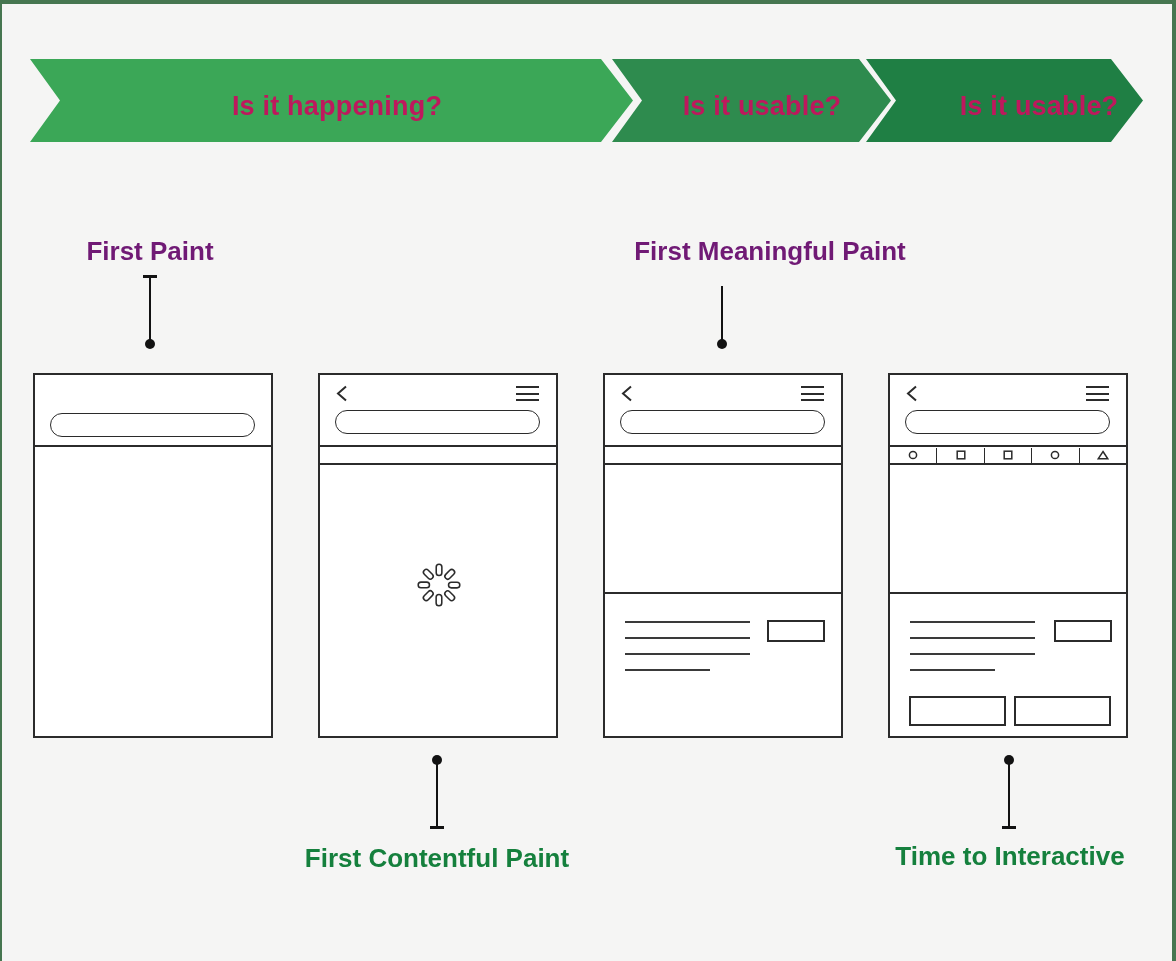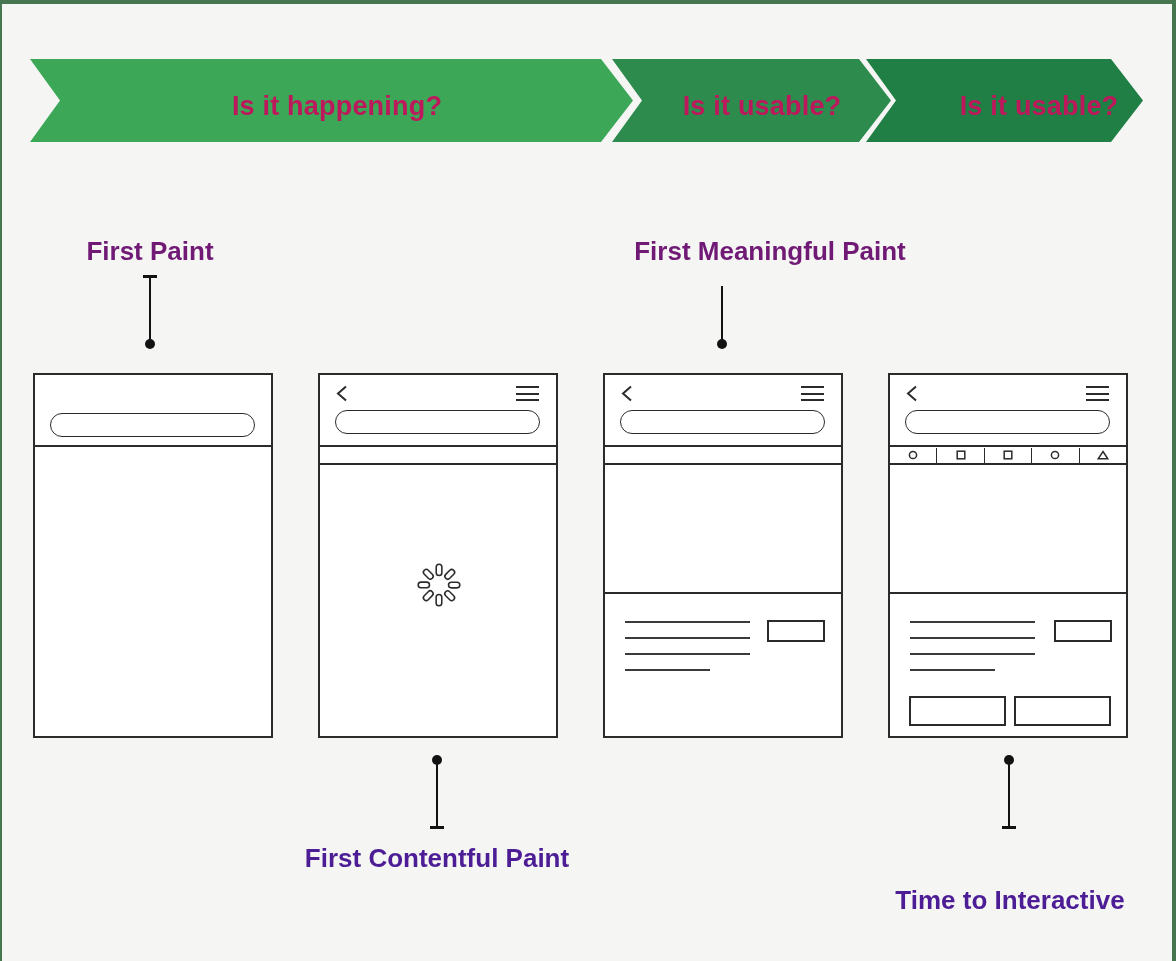--- a/index.html
+++ b/index.html
@@ -23,21 +23,21 @@
   .chev-label-1 { left:337px; }
   .chev-label-2 { left:762px; }
   .chev-label-3 { left:1016px;margin-left:23px; }
 
   
   .metric-label {
     position:absolute; transform:translateX(-50%); white-space:nowrap;
     font-size:26px; font-weight:700;
   }
   .metric-top    { color:#701a75; }
-  .metric-bottom { color:#4c1d95; }
+  .metric-bottom { color:#15803d; }
 
   
   .conn-line { position:absolute; width:2.5px; background:#121212; }
   .conn-cap  { position:absolute; width:14px; height:2.5px; background:#121212; }
   .conn-dot  { position:absolute; width:10px; height:10px; border-radius:50%; background:#121212; }
 
   
   .phone {
     position:absolute; top:373px; width:240px; height:365px;
     background:#fff; border:2px solid #2B2B2B; box-sizing:border-box;
@@ -101,21 +101,21 @@
   <div class="conn-dot" style="left:717px; top:339px;"></div>
 
   <div class="conn-dot" style="left:432px; top:755px;"></div>
   <div class="conn-line" style="left:435.7px; top:763px; height:64px;"></div>
   <div class="conn-cap" style="left:430px; top:826px;"></div>
   <div class="metric-label metric-bottom" style="left:437px; top:843px;">First Contentful Paint</div>
 
   <div class="conn-dot" style="left:1004px; top:755px;"></div>
   <div class="conn-line" style="left:1007.7px; top:763px; height:64px;"></div>
   <div class="conn-cap" style="left:1002px; top:826px;"></div>
-  <div class="metric-label metric-bottom" style="left:1010px; top:885px;">Time to Interactive</div>
+  <div class="metric-label metric-bottom" style="left:1010px; top:841px;">Time to Interactive</div>
 
   <div class="phone ph1">
     <div class="phone-header">
       <div class="url-pill"></div>
     </div>
   </div>
 
   <div class="phone ph2">
     <div class="phone-header">
       <svg class="back-icon" viewBox="0 0 12 17">

